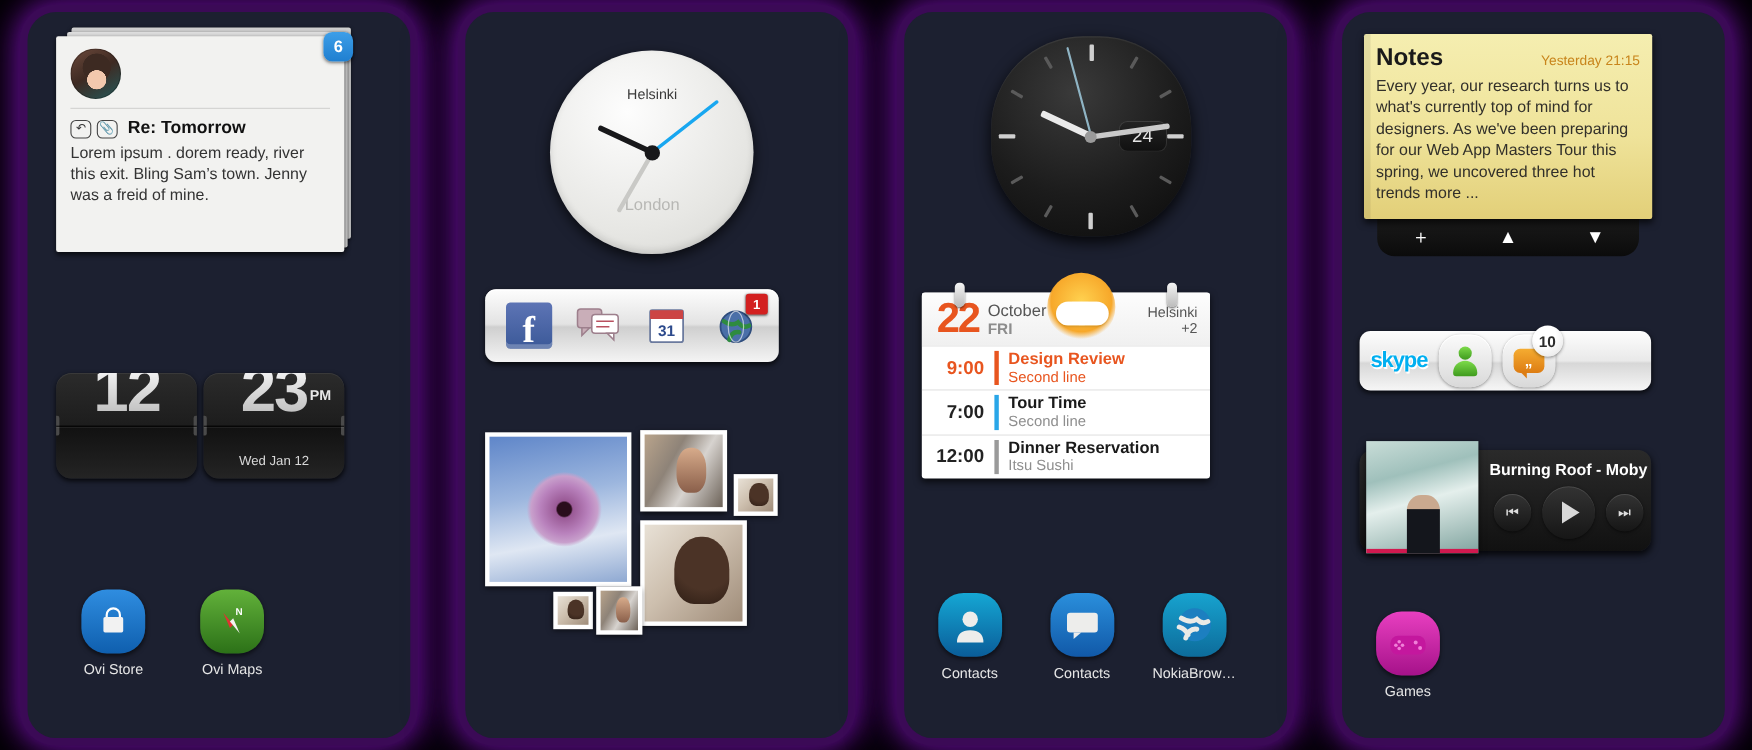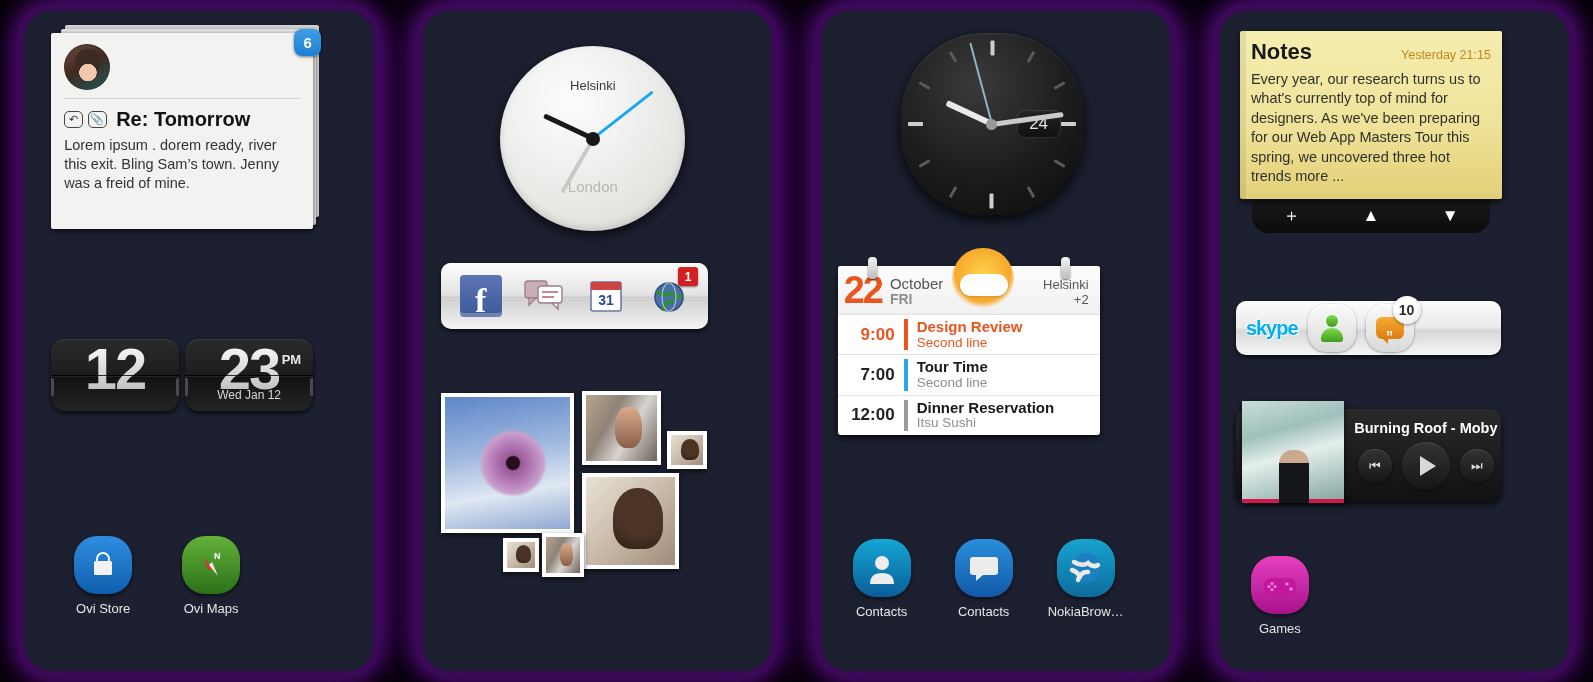--- a/index.html
+++ b/index.html
@@ -58,38 +58,38 @@
     color: #fff; font-size: 15px; font-weight: bold;
     display: flex; align-items: center; justify-content: center;
     box-shadow: 0 1px 3px rgba(0,0,0,.5);
   }
   .subj-row { display: flex; align-items: center; gap: 5px; margin-top: 9px; }
   .pill {
     width: 19px; height: 17px; border: 1.4px solid #444; border-radius: 5px;
     display: flex; align-items: center; justify-content: center;
     font-size: 11px; color: #333; line-height: 1;
   }
-  .subject { font-size: 20px; font-weight: bold; color: #111; margin-left: 4px; }
+  .subject { font-size: 16px; font-weight: bold; color: #111; margin-left: 4px; }
   .mail-body { font-size: 14.5px; color: #333; line-height: 1.3; margin-top: 5px; }
   .mail-actions {
     margin-top: -2px; height: 38px; background: linear-gradient(#161616, #090909);
     border-radius: 0 0 16px 16px;
     display: flex; align-items: center; justify-content: space-around;
     width: 238px; margin-left: 12px; position: relative; z-index: -1;
     padding-top: 4px;
   }
   .mail-actions .ico { color: #fff; font-size: 19px; line-height: 1; }
 
   
   .flipclock { position: absolute; left: 26px; top: 328px; display: flex; gap: 6px; }
   .flip-tile {
-    width: 128px; height: 72px; border-radius: 14px; position: relative;
+    width: 128px; height: 96px; border-radius: 14px; position: relative;
     background: linear-gradient(#2b2b2b 0%, #1d1d1d 49%, #111 51%, #242424 100%);
     box-shadow: 0 2px 5px rgba(0,0,0,.8), inset 0 1px 0 rgba(255,255,255,.07);
-    display: flex; align-items: center; justify-content: center; overflow: hidden;
+    display: flex; align-items: flex-start; justify-content: center; overflow: hidden;
   }
   .flip-tile::after {
     content: ""; position: absolute; left: 0; right: 0; top: 50%; height: 1px;
     background: rgba(0,0,0,.8); box-shadow: 0 1px 0 rgba(255,255,255,.08);
   }
   .flip-num {
     font-size: 58px; font-weight: bold; letter-spacing: -2px;
     background: linear-gradient(#ffffff, #b9b9b9);
     -webkit-background-clip: text; background-clip: text; color: transparent;
     line-height: .95; margin-top: -12px;
@@ -197,21 +197,21 @@
   }
 
   
   .calwidget { position: absolute; left: 16px; top: 255px; width: 262px; }
   .cal-clip { position: absolute; width: 9px; height: 22px; top: -9px; z-index: 3;
     background: linear-gradient(#f4f4f4, #bcbcbc); border-radius: 4px;
     box-shadow: 0 1px 2px rgba(0,0,0,.6); }
   .cal-clip.a { left: 30px; } .cal-clip.b { right: 30px; }
   .cal-card { background: #fff; border-radius: 3px; overflow: hidden; position: relative;
     box-shadow: 0 3px 7px rgba(0,0,0,.7); }
-  .cal-head { display: flex; align-items: flex-end; padding: 8px 11px 7px 6px;
+  .cal-head { display: flex; align-items: center; padding: 8px 11px 7px 14px;
     background: linear-gradient(#fdfdfd, #f0f0f0); position: relative; }
   .cal-day { font-size: 38px; font-weight: bold; color: #e8551f; line-height: .88; letter-spacing: -2px; }
   .cal-mon { margin-left: 8px; }
   .cal-mon .m { font-size: 15px; color: #555; line-height: 1.05; }
   .cal-mon .w { font-size: 14px; font-weight: bold; color: #8d8d8d; }
   .cal-city { margin-left: auto; text-align: right; }
   .cal-city .c { font-size: 13px; color: #555; }
   .cal-city .t { font-size: 13px; color: #555; }
   .weather {
     position: absolute; left: 114px; top: -18px; width: 62px; height: 62px; z-index: 4;

